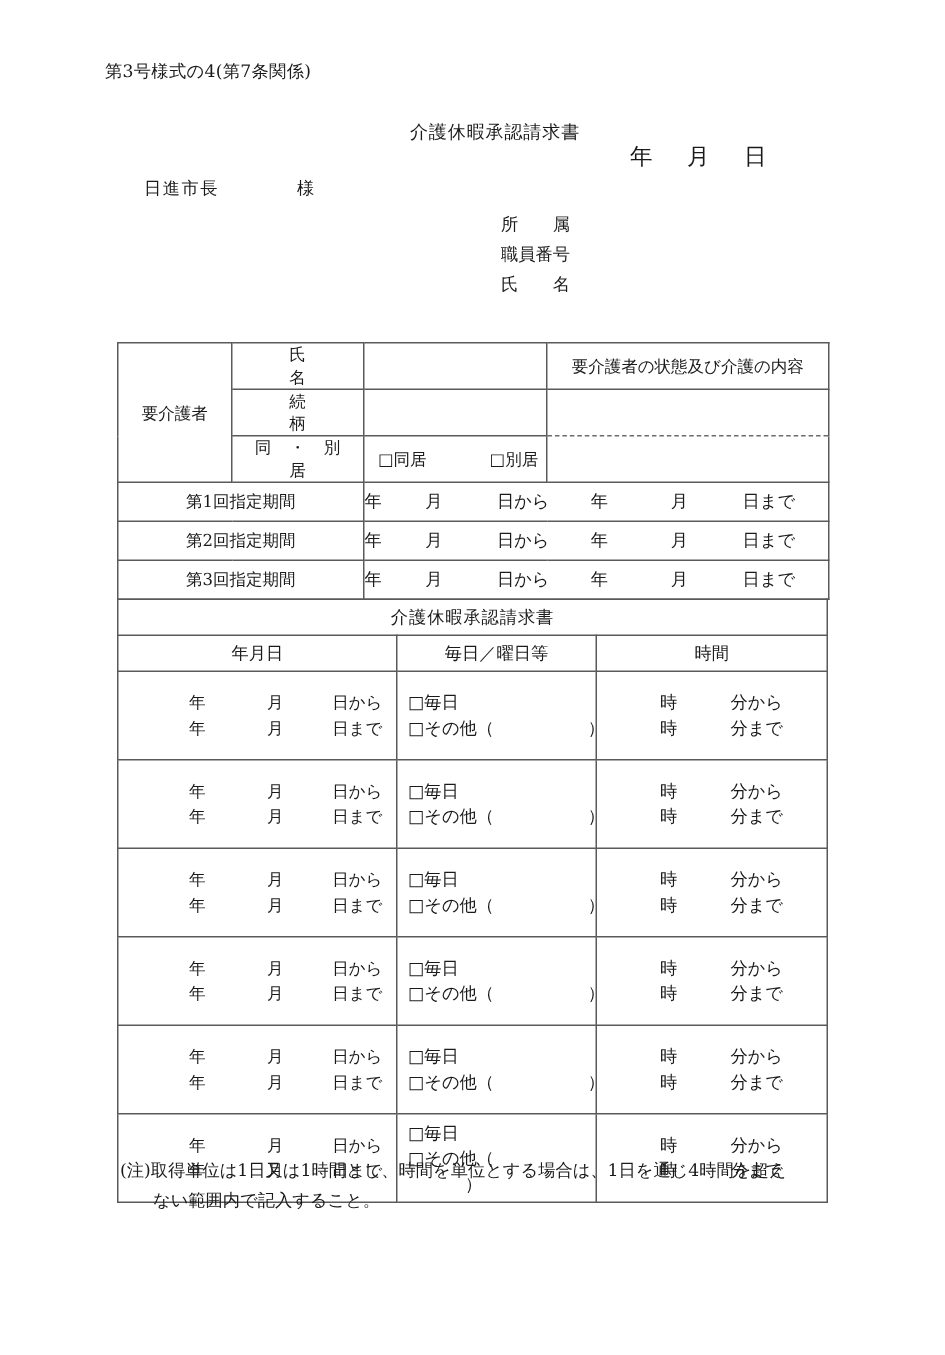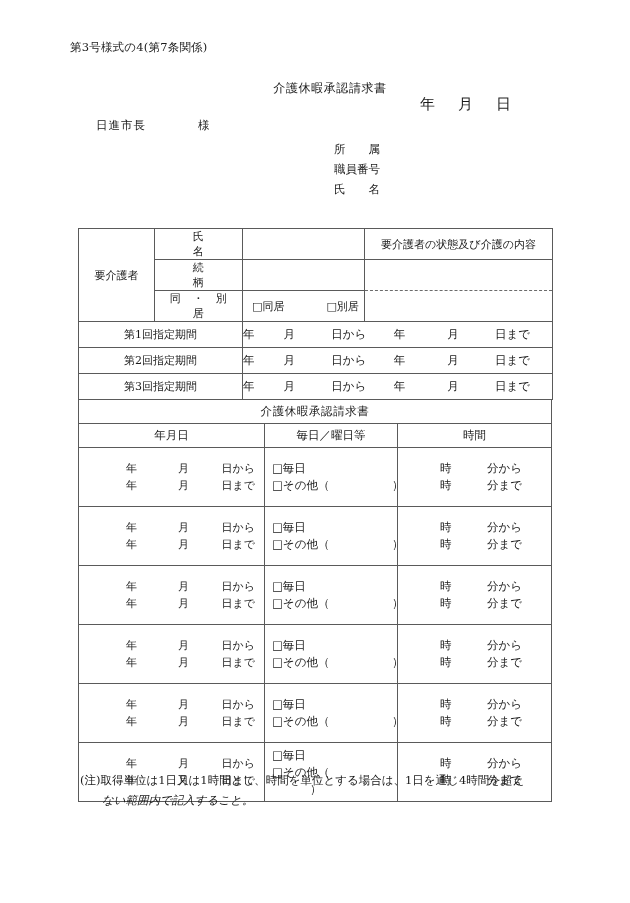--- a/index.html
+++ b/index.html
@@ -182,21 +182,21 @@
   .time-cell .m { display: inline-block; width: 60px; text-align: right; }
 
   .note {
     position: absolute;
     left: 80px;
     top: 770px;
     width: 478px;
     font-size: 11.5px;
     line-height: 20px;
   }
-  .note .l2 { display: block; padding-left: 22px; font-style: italic; }
+  .note .l2 { display: block; padding-left: 22px; }
 </style>
 </head>
 <body>
 
 <div class="page">
 
   <div class="form-code">第3号様式の4(第7条関係)</div>
 
   <div class="doc-title">
     <span class="t-inner">介護休暇承認請求書</span>

